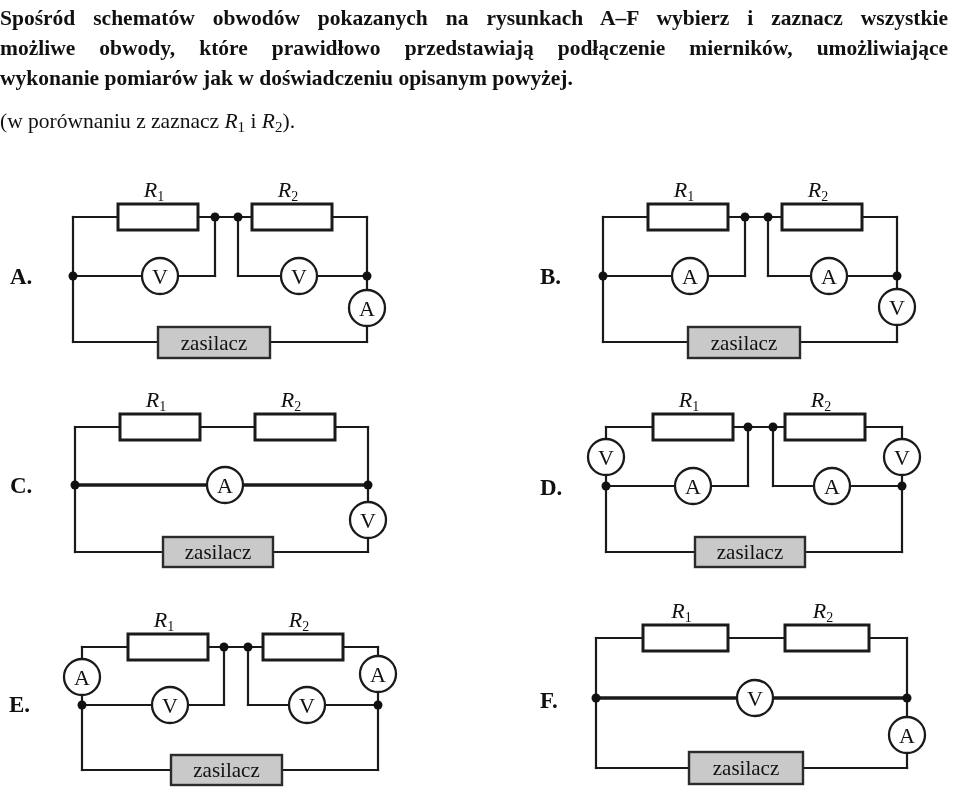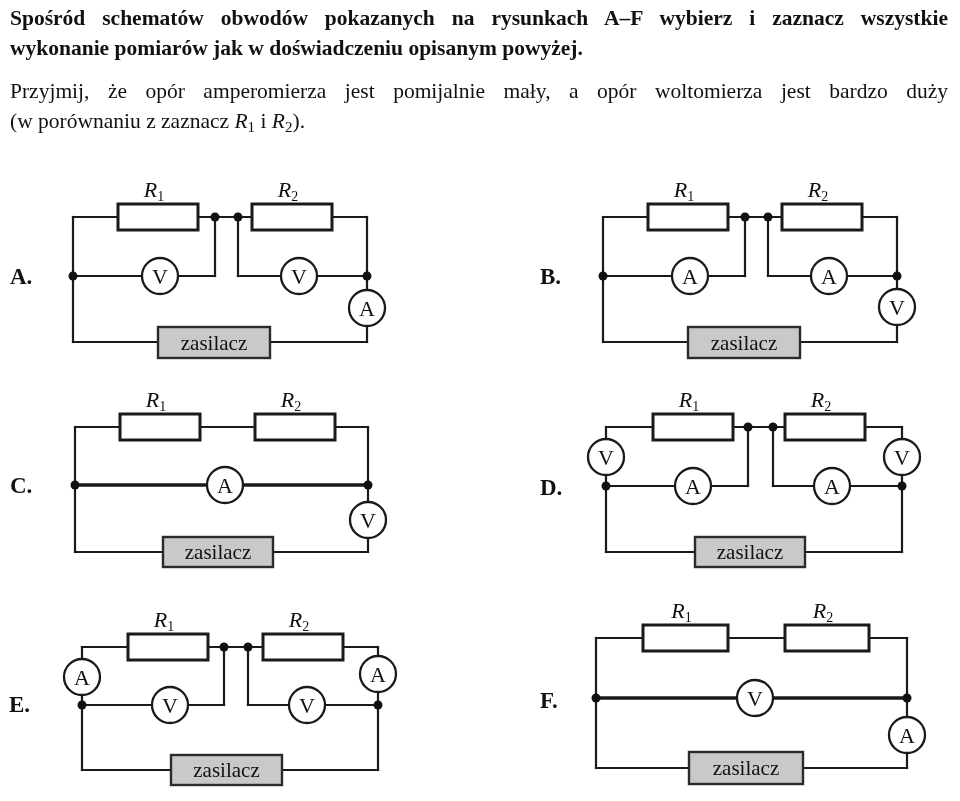--- a/index.html
+++ b/index.html
@@ -11,21 +11,21 @@
     position: relative;
     width: 960px;
     height: 801px;
     font-family: "Liberation Serif", serif;
     color: #111;
     overflow: hidden;
   }
   .text-block {
     position: absolute;
     top: 3px;
-    left: 10px;
+    left: 0;
     right: 12px;
   }
   .para-bold {
     font-weight: bold;
     font-size: 21.5px;
     line-height: 30px;
   }
   .para-note {
     margin-top: 13px;
     font-size: 21.5px;
@@ -72,24 +72,24 @@
     font-size: 23px;
     font-weight: bold;
   }
 </style>
 </head>
 <body>
 
 <div class="text-block">
   <div class="para-bold">
     <div class="q-line">Spośród schematów obwodów pokazanych na rysunkach A–F wybierz i zaznacz wszystkie</div>
+    <div class="q-line">możliwe obwody, które prawidłowo przedstawiają podłączenie mierników, umożliwiające</div>
     <div class="q-line last">wykonanie pomiarów jak w doświadczeniu opisanym powyżej.</div>
   </div>
   <div class="para-note">
-    <div class="q-line">Przyjmij, że opór amperomierza jest pomijalnie mały, a opór woltomierza jest bardzo duży</div>
     <div class="q-line last"><span>(w porównaniu z zaznacz </span><span class="rit">R</span><span class="sub">1</span><span> i </span><span class="rit">R</span><span class="sub">2</span><span>).</span></div>
   </div>
 </div>
 
 <svg id="circuits-svg" width="960" height="625" viewBox="0 176 960 625">
     <g>
       <line x1="73" y1="217" x2="73" y2="342" stroke="#1a1a1a" stroke-width="2.2" stroke-linecap="square"></line>
       <line x1="73" y1="217" x2="367" y2="217" stroke="#1a1a1a" stroke-width="2.2" stroke-linecap="square"></line>
       <line x1="367" y1="217" x2="367" y2="342" stroke="#1a1a1a" stroke-width="2.2" stroke-linecap="square"></line>
       <line x1="73" y1="342" x2="367" y2="342" stroke="#1a1a1a" stroke-width="2.2" stroke-linecap="square"></line>

